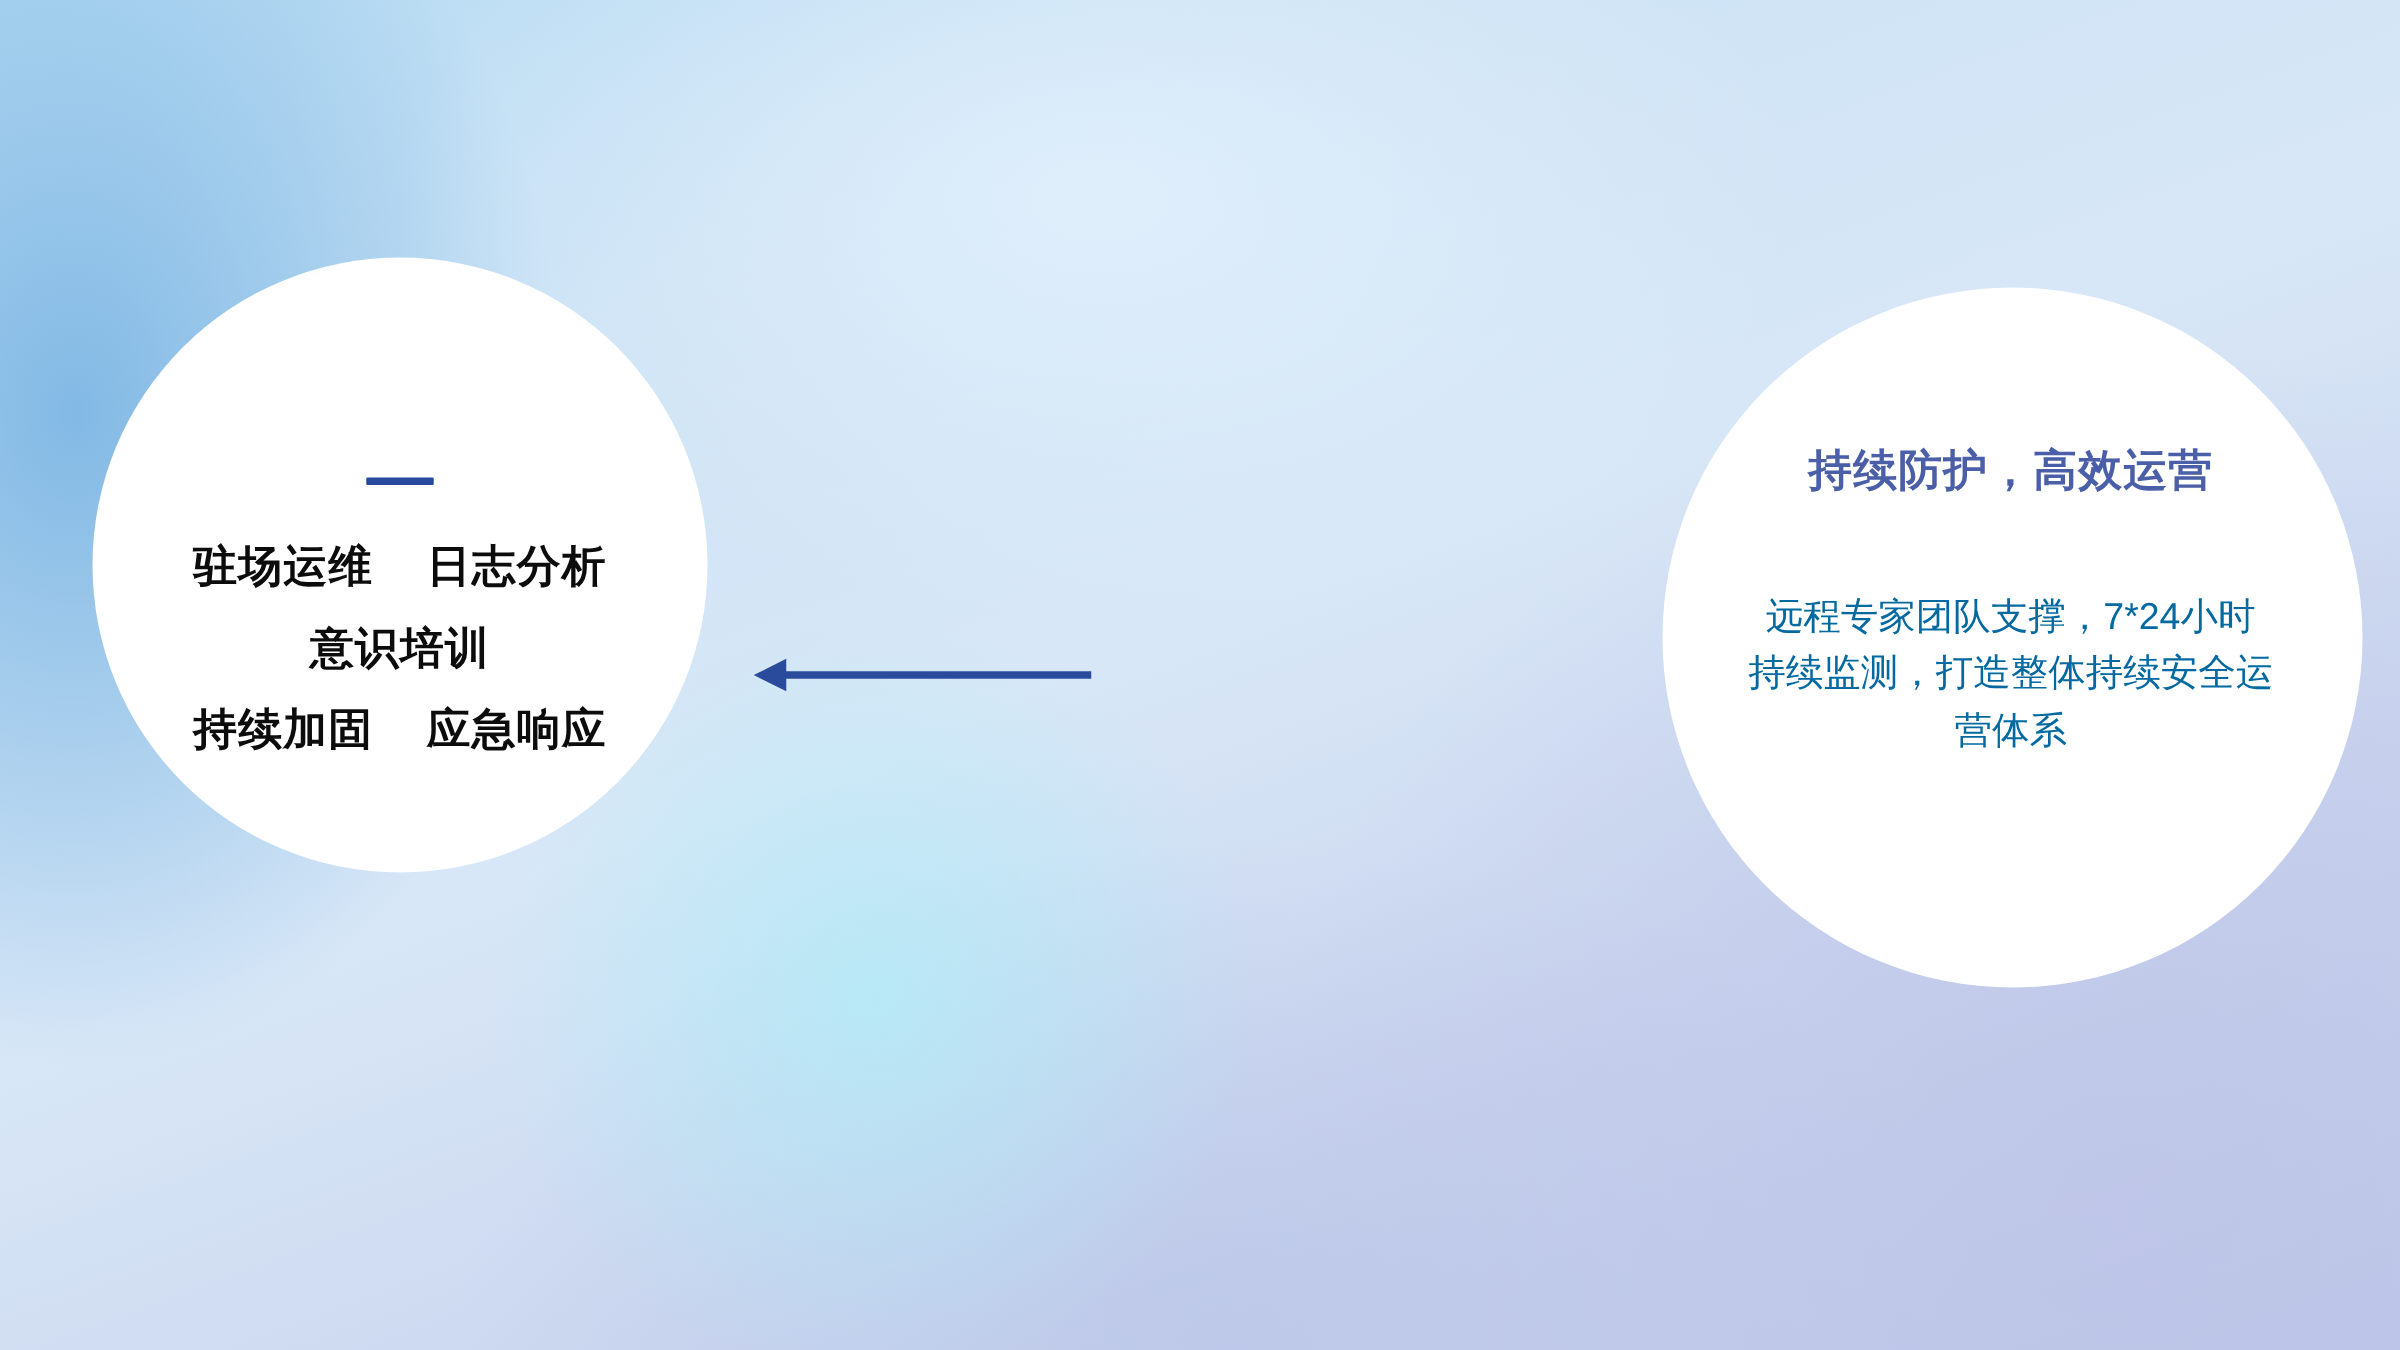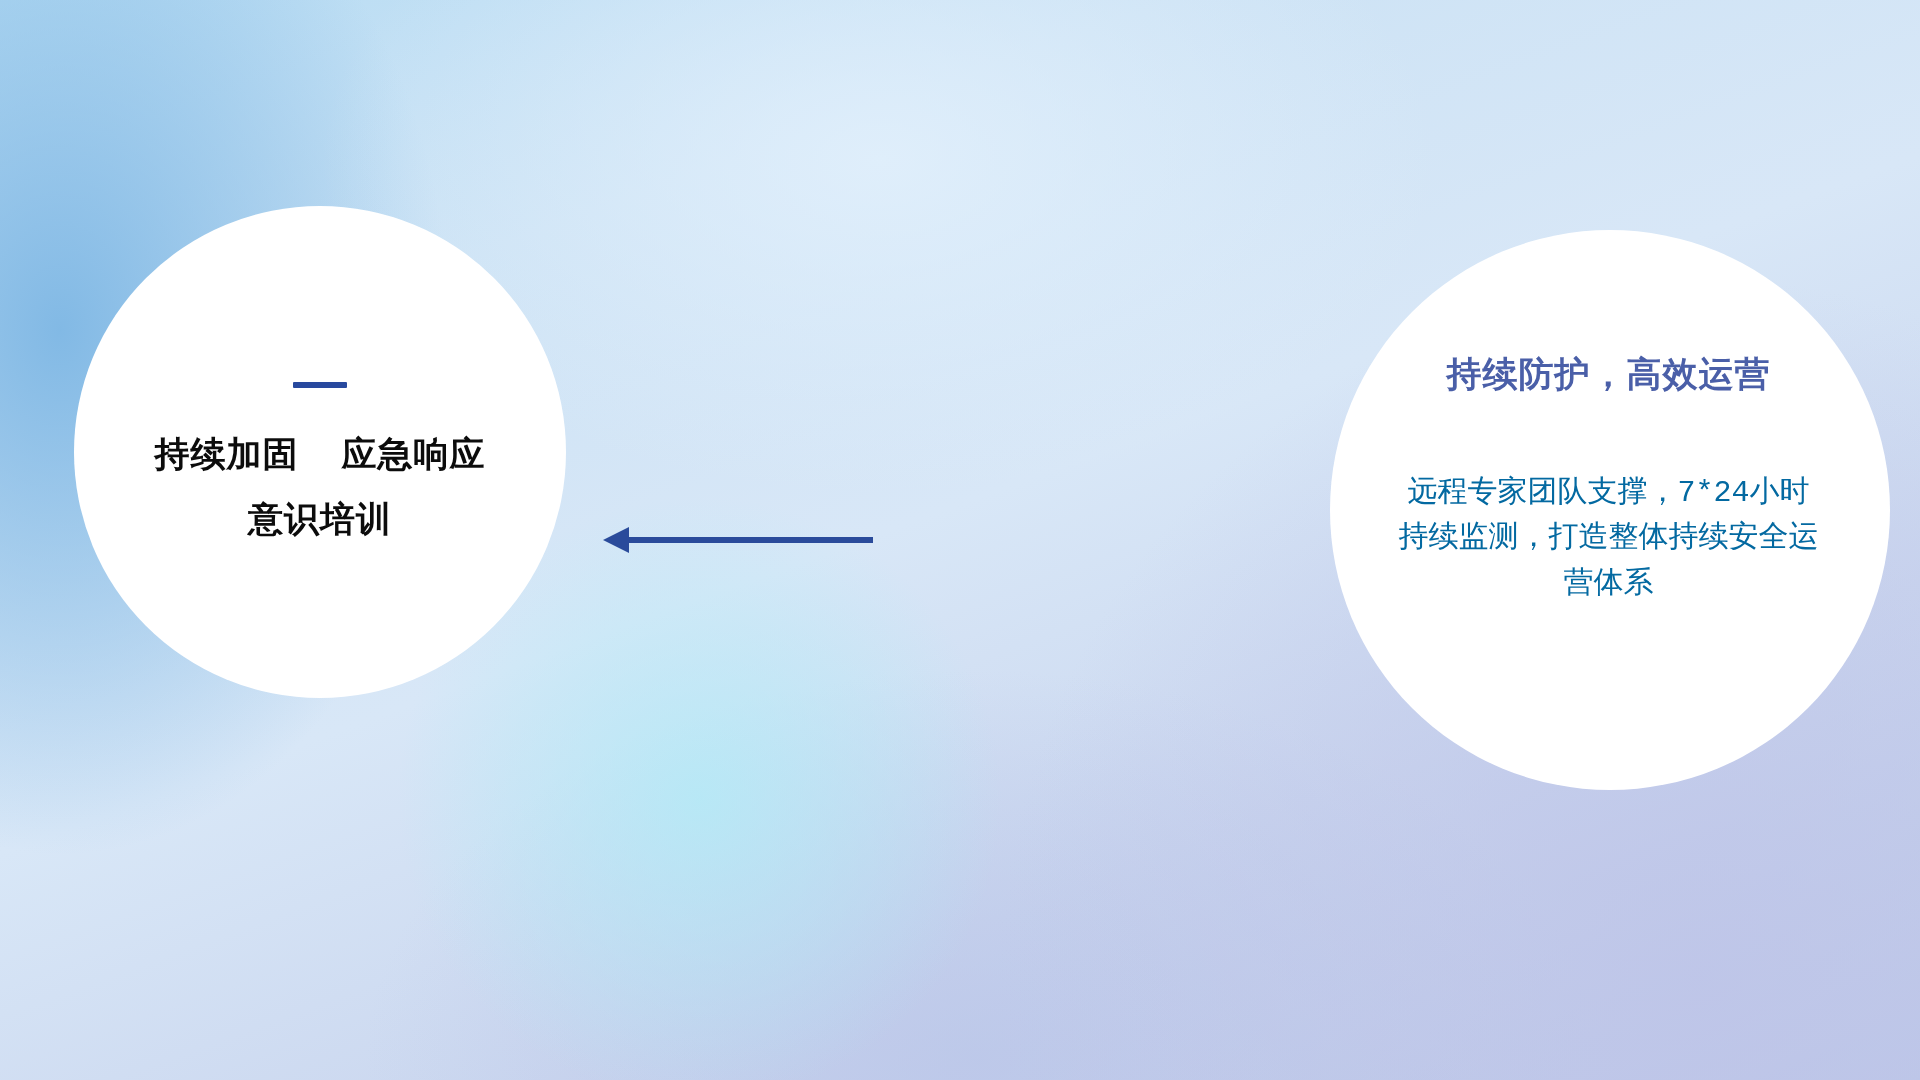--- a/index.html
+++ b/index.html
@@ -117,21 +117,20 @@
     background: #ffffff;
     z-index: 4;
   }
   .right-inner {
     position: absolute;
     left: 0; right: 3px;
     top: 128px;
     text-align: center;
     padding: 0 28px;
     box-sizing: border-box;
-    font-family: Liberation Mono, monospace;
   }
   .right-heading {
     font-size: 35px;
     font-weight: bold;
     color: #4a5fa8;
     letter-spacing: 1px;
     line-height: 1.1;
     margin-bottom: 74px;
     white-space: nowrap;
   }
@@ -156,22 +155,23 @@
   .arrow-wrap svg { display: block; }
 </style>
 </head>
 <body>
 
 <div id="canvas">
 
   <div class="circle circle-left">
     <div class="left-inner">
       <div class="divider-bar"></div>
+      <div class="left-row">驻场运维    日志分析</div>
+      <div class="left-row">意识培训</div>
       <div class="left-row">持续加固    应急响应</div>
-      <div class="left-row">意识培训</div>
     </div>
   </div>
 
 
   <div class="circle circle-right">
     <div class="right-inner">
       <div class="right-heading">持续防护，高效运营</div>
       <div class="right-body">远程专家团队支撑，7*24小时持续监测，打造整体持续安全运营体系</div>
     </div>
   </div>

